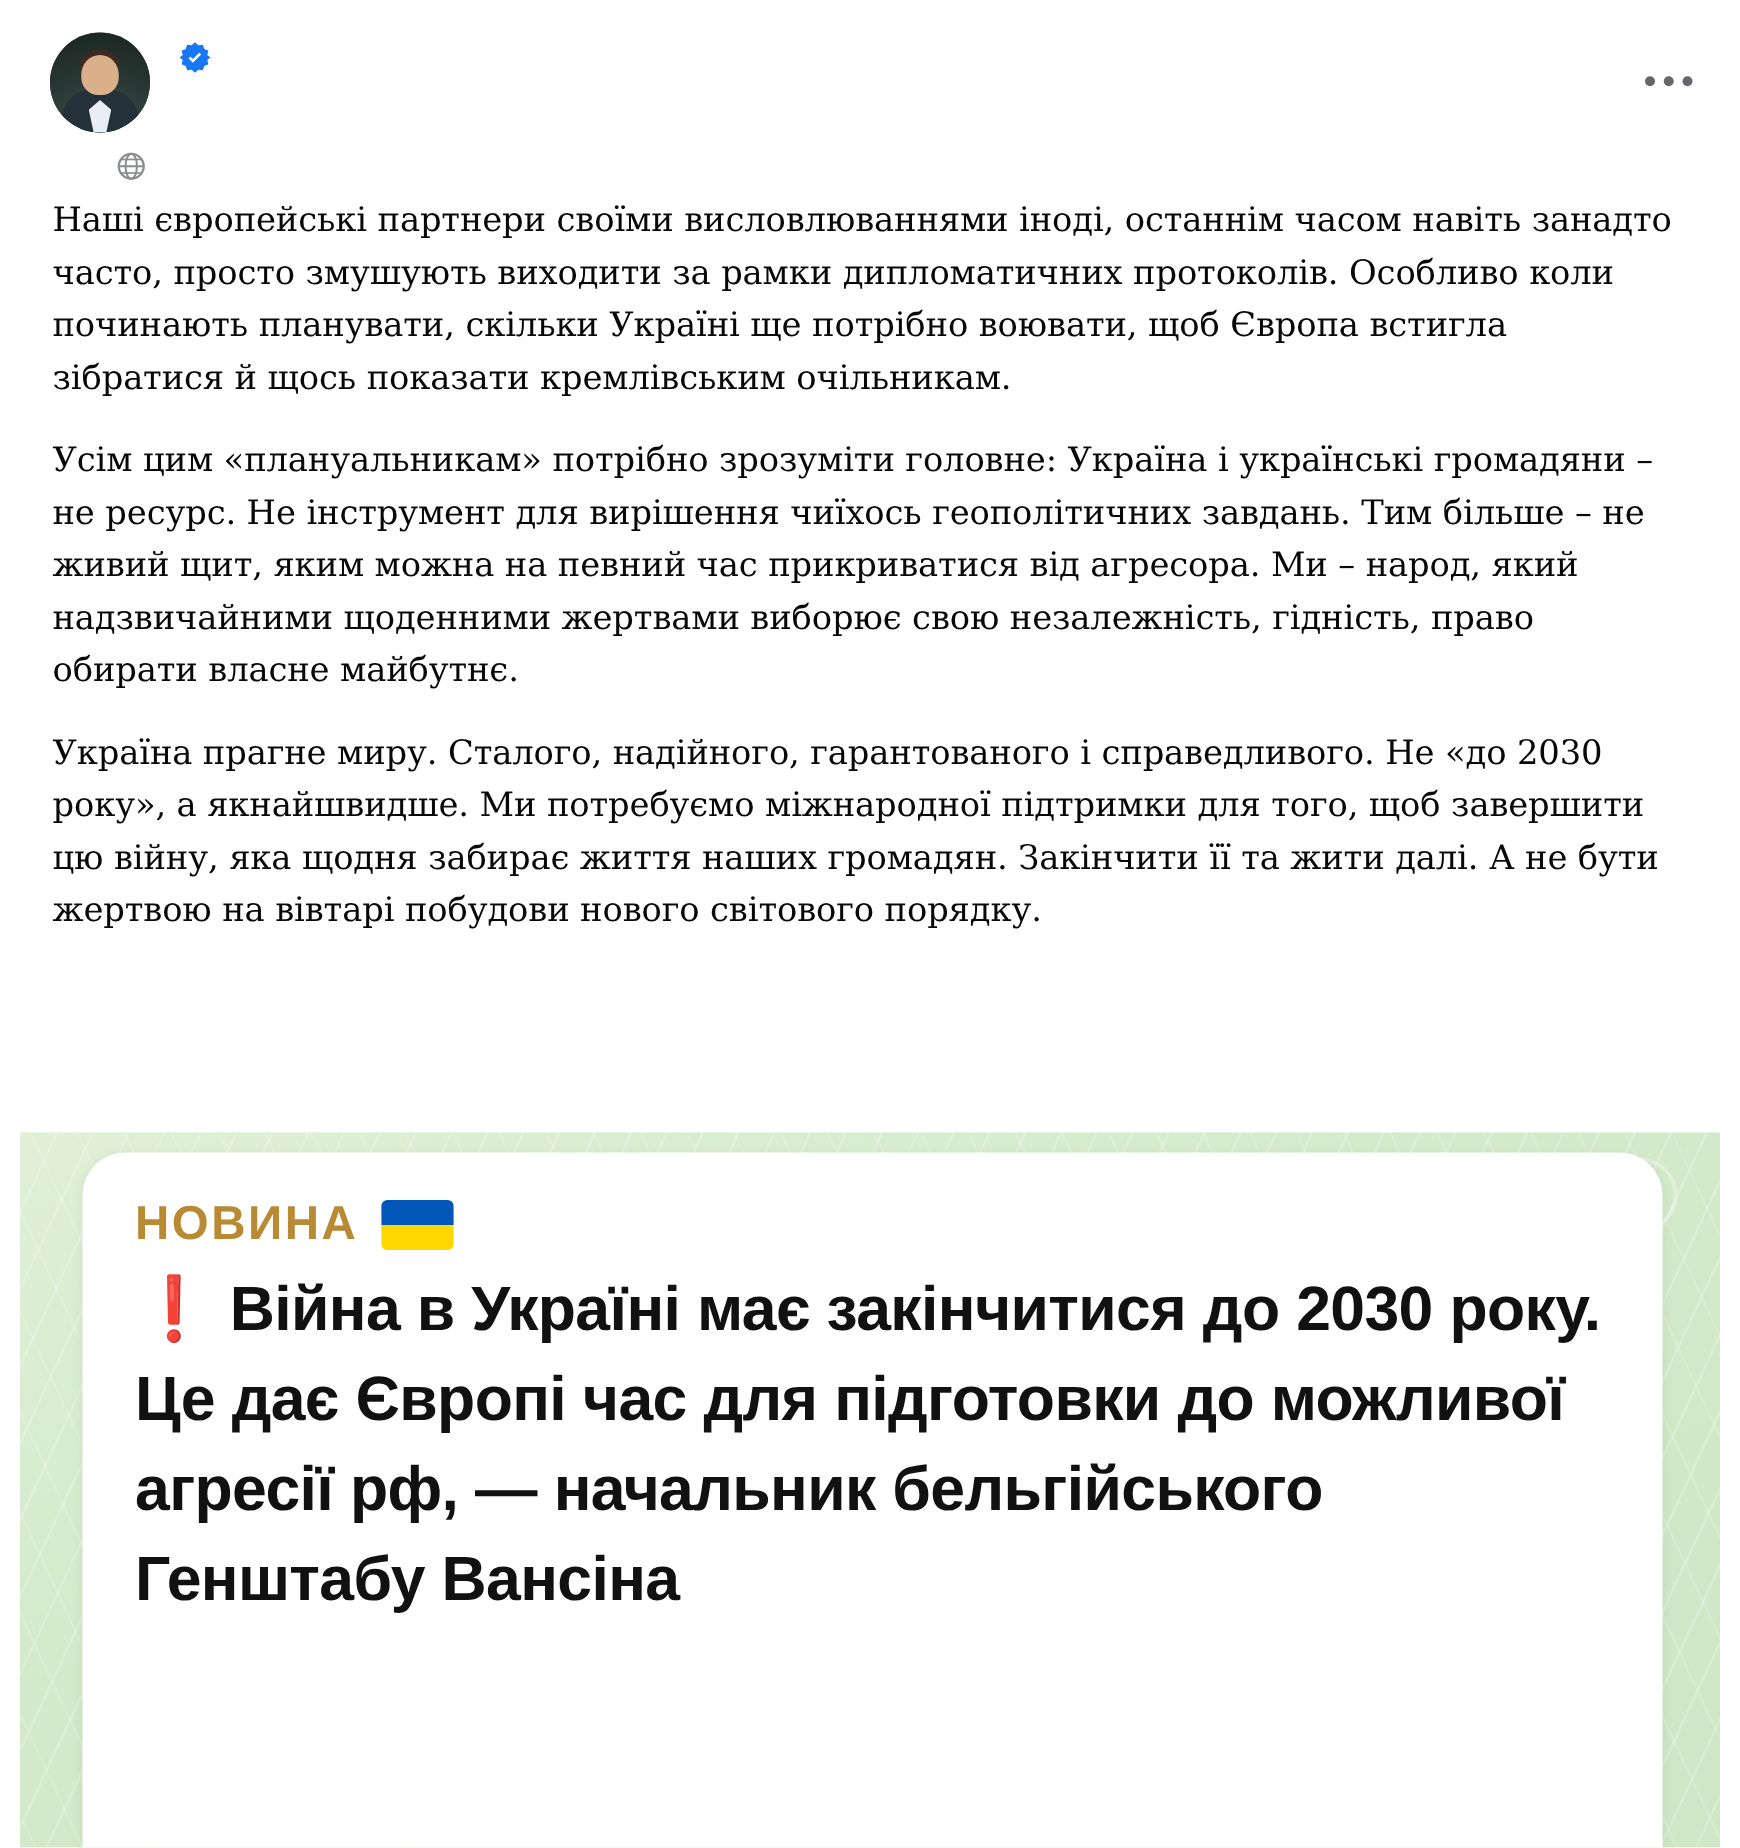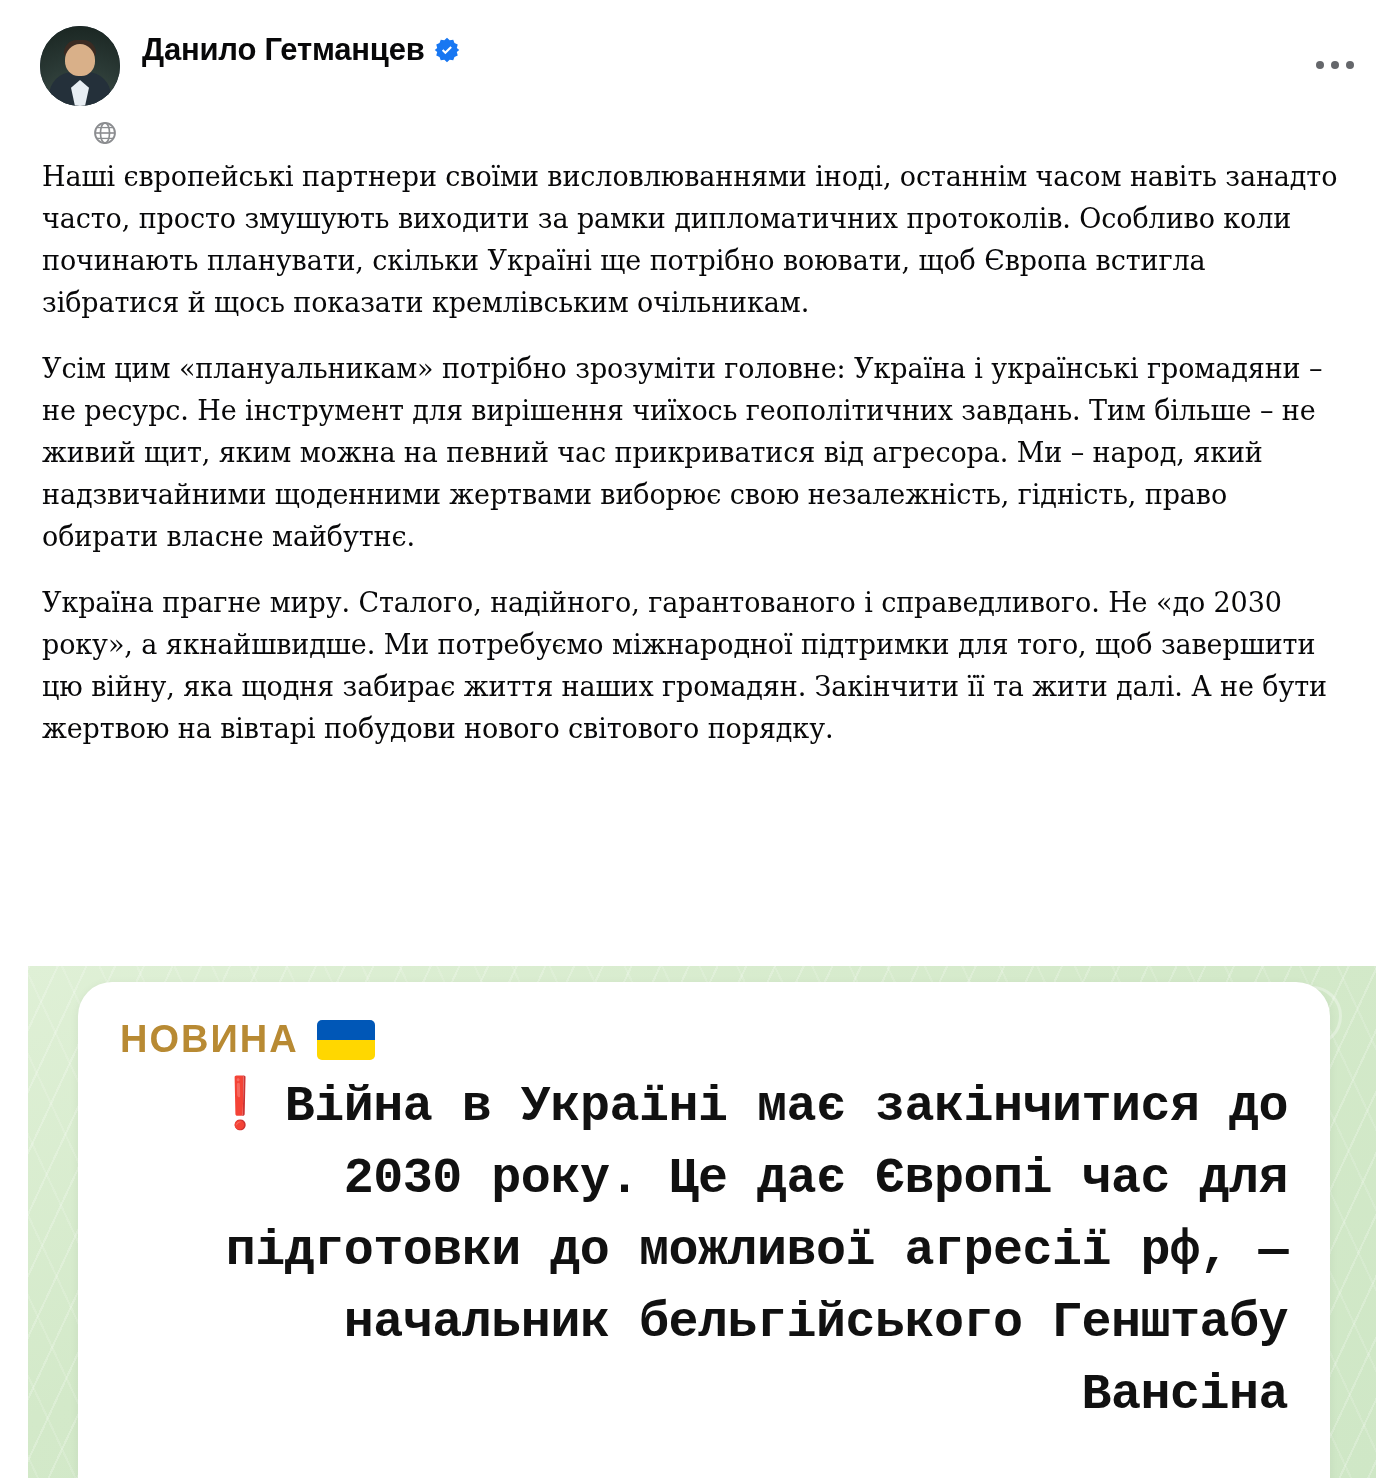--- a/index.html
+++ b/index.html
@@ -158,24 +158,24 @@
   }
   .post-body p:last-child { margin-bottom: 16px; }
 
   .spacer {
     height: 72px;
   }
 
   
   .attachment {
     position: absolute;
-    left: 28px;
+    left: 16px;
     right: 16px;
     bottom: 0;
-    height: 512px;
+    height: 572px;
     overflow: hidden;
     background: #d9ecd2;
   }
   .attachment-inner {
     position: absolute;
     inset: 0;
     background:
       repeating-linear-gradient(115deg, rgba(255,255,255,0.22) 0 2px, rgba(255,255,255,0) 2px 26px),
       repeating-linear-gradient(-115deg, rgba(255,255,255,0.14) 0 2px, rgba(255,255,255,0) 2px 34px),
       linear-gradient(160deg, #dff0d6 0%, #d3e9c9 45%, #cfe7c6 100%);
@@ -226,22 +226,21 @@
   }
   .flag .blue { height: 50%; background: #0057b7; }
   .flag .yellow { height: 50%; background: #ffd700; }
 
   .news-headline {
     font-size: 50px;
     line-height: 72px;
     font-weight: bold;
     color: #111111;
     letter-spacing: -0.5px;
-    font-family: Liberation Mono, monospace;
-    text-align: right;
+    font-family: Liberation Sans, sans-serif;
   }
   .excl {
     color: #e02020;
     font-weight: bold;
     margin-right: 14px;
   }
 </style>
 </head>
 <body>
 
@@ -252,21 +251,20 @@
     <div class="avatar">
       <span class="bg"></span>
       <span class="body"></span>
       <span class="shirt"></span>
       <span class="hair"></span>
       <span class="face"></span>
     </div>
 
     <div class="name-block">
       <div class="name-row">
-        <span class="author-name">Данило Гетманцев</span>
         <span class="verified">
           <svg viewBox="0 0 24 24" width="28" height="28" aria-hidden="true">
             <path fill="#1877F2" d="M12 1.5l2.3 2.05 3.05-.35 1.05 2.9 2.8 1.25-.8 2.98L22.5 12l-2.1 1.67.8 2.98-2.8 1.25-1.05 2.9-3.05-.35L12 22.5l-2.3-2.05-3.05.35-1.05-2.9-2.8-1.25.8-2.98L1.5 12l2.1-1.67-.8-2.98 2.8-1.25 1.05-2.9 3.05.35L12 1.5z"></path>
             <path fill="#ffffff" d="M10.6 15.6l-3-3 1.3-1.3 1.7 1.7 4.3-4.3 1.3 1.3-5.6 5.6z"></path>
           </svg>
         </span>
       </div>
     </div>
 
     <div class="menu-dots">

